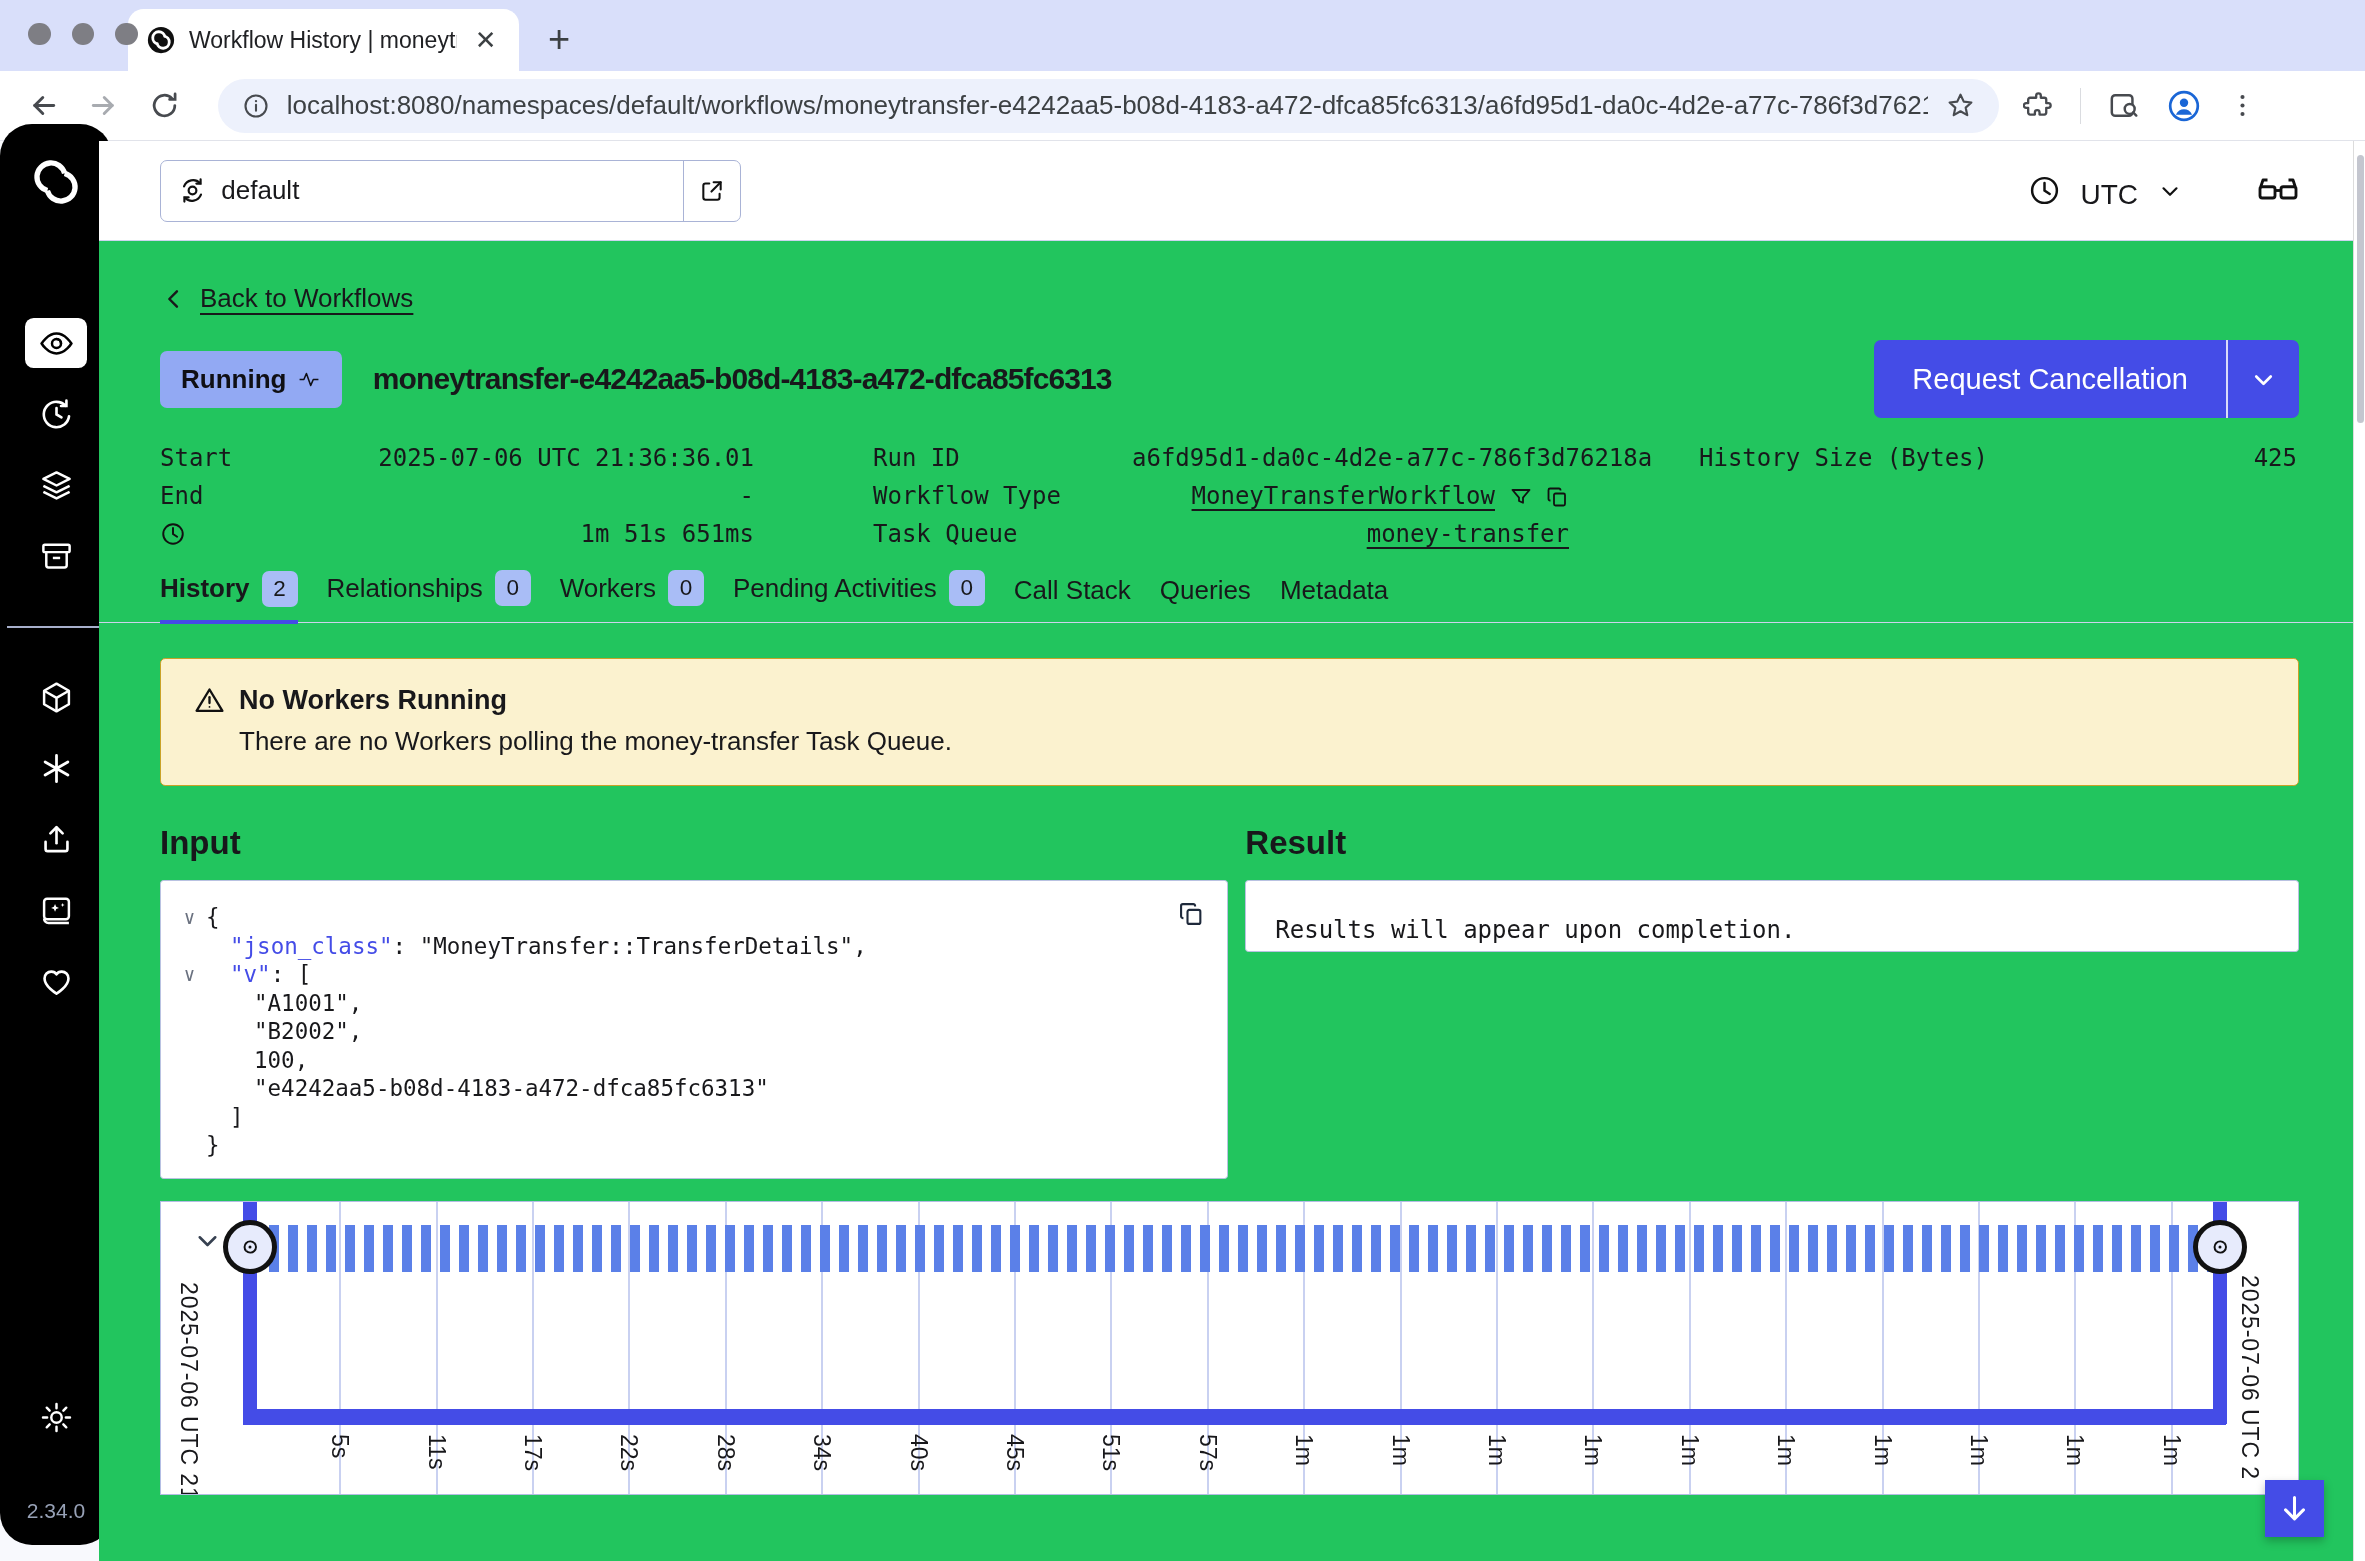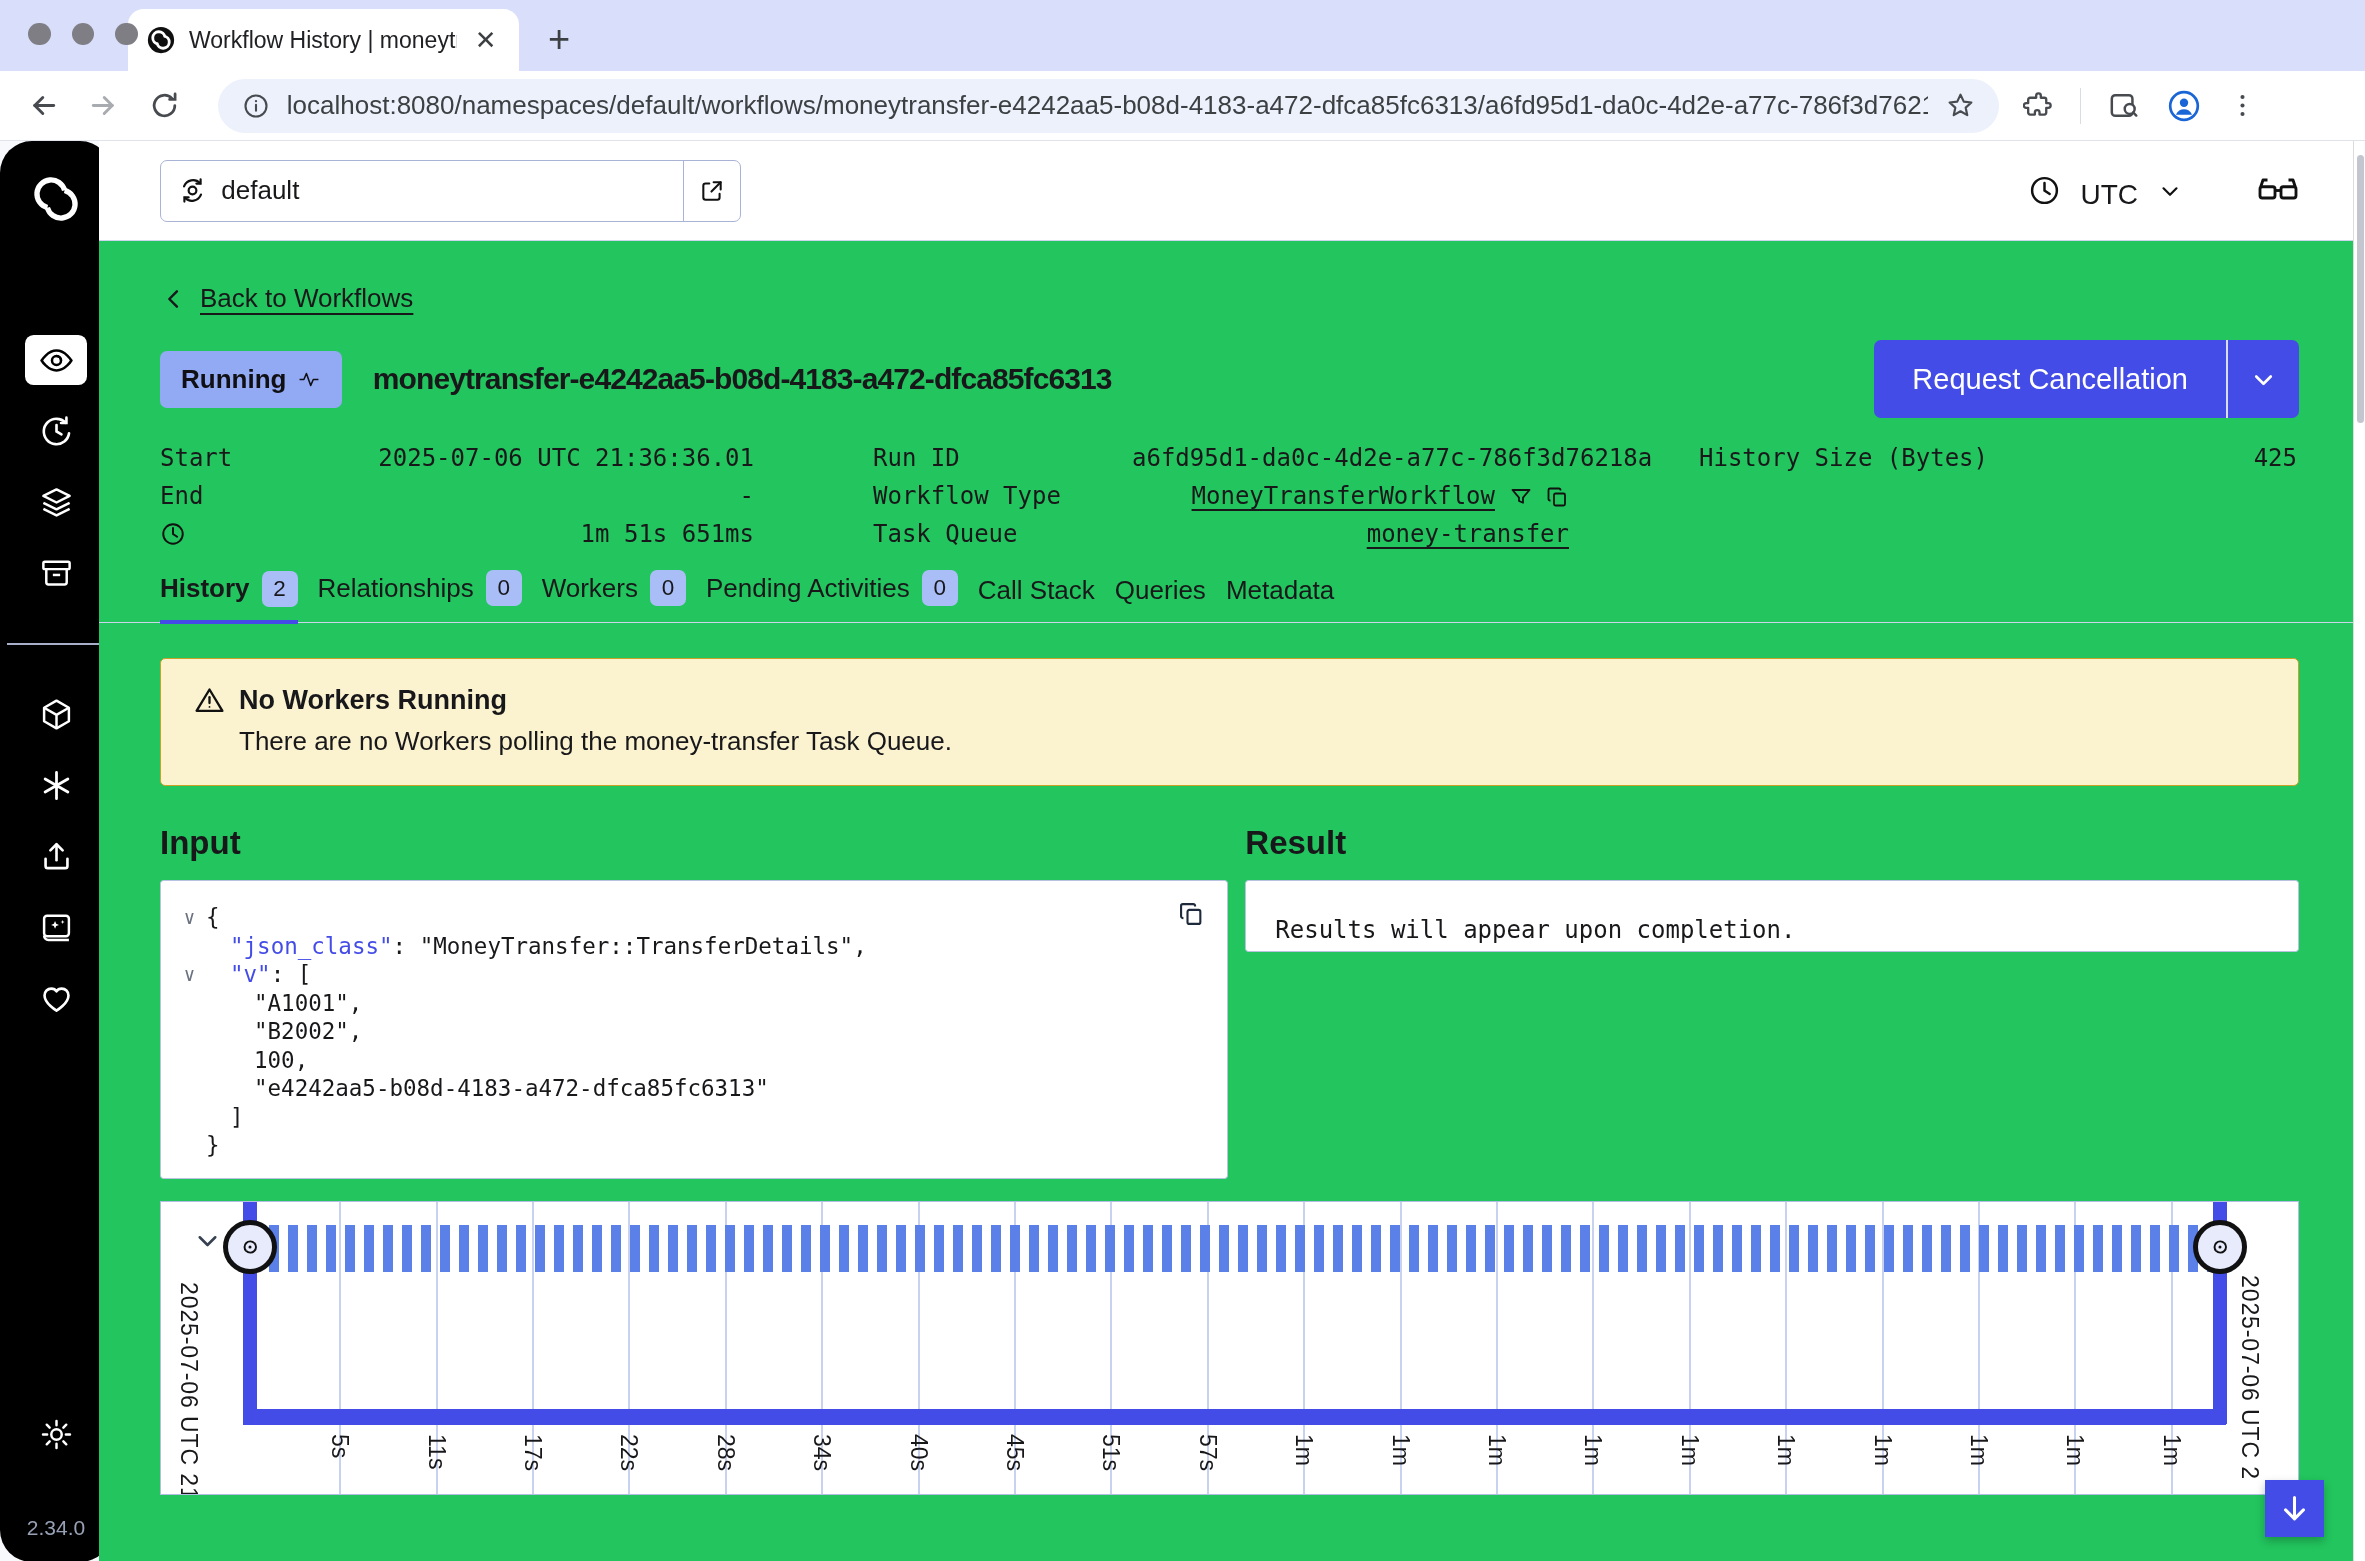--- a/index.html
+++ b/index.html
@@ -16,21 +16,21 @@
   .tab-close { font-size:26px; color:#3c4043; padding:0 3.5px; }
   .newtab { margin:0 0 14px 29px; font-size:38px; font-weight:300; color:#3c4043; line-height:35px; }
   .toolbar { position:absolute; top:71px; left:0; width:100%; height:70px; background:#fff; border-bottom:0.9px solid #e1e3ea; display:flex; align-items:center; padding:0 24px; }
   .nav-ic { width:38px; height:38px; margin-right:22.5px; display:flex; align-items:center; justify-content:center; }
   .urlpill { flex:1; max-width:1781px; height:54px; background:#edf1fc; border-radius:28px; display:flex; align-items:center; padding:0 24px; gap:17.3px; margin-left:12px; }
   .url { font-size:26px; color:#3c4043; white-space:nowrap; overflow:hidden; flex:1; }
   .tools { display:flex; align-items:center; gap:26px; margin-left:24px; }
   .vsep { width:1.7px; height:36px; background:#dadce0; }
 
   
-  .sidebar { position:absolute; left:0; top:141px; width:112px; height:1421px; background:#000; display:flex; flex-direction:column; align-items:center; padding:33px 0 22.5px;border-radius:32px; }
+  .sidebar { position:absolute; left:0; top:124px; width:112px; height:1421px; background:#000; display:flex; flex-direction:column; align-items:center; padding:33px 0 22.5px;border-radius:32px; }
   .side-logo { margin-bottom:111px; }
   .nav-item { width:62px; height:50px; display:flex; align-items:center; justify-content:center; margin-bottom:21px; border-radius:8.6px; }
   .nav-item.active { background:#fff; }
   .side-div { width:99px; height:1.7px; background:#b9c2e1; margin:24px 0 45px; opacity:.9; }
   .spacer { flex:1; }
   .version { font-size:21px; color:#97a1b6; margin-top:35px; }
 
   
   .main { position:absolute; left:99px; top:141px; width:2266px; height:1421px; overflow:hidden; background:#22c55e; }
   .appheader { height:100px; background:#fff; border-bottom:1.7px solid #cdd4ee; display:flex; align-items:center; padding:0 66px 0 61px; }
@@ -55,21 +55,21 @@
   .meta { margin-top:21px; display:flex; font-family:"DejaVu Sans Mono", monospace; font-size:24px; }
   .mcol { display:grid; grid-auto-rows:38px; align-items:center; }
   .mcol1 { grid-template-columns:190px 404px; }
   .mcol2 { grid-template-columns:259px 437px; margin-left:119px; }
   .mcol3 { grid-template-columns:346px 252px; margin-left:130px; }
   .mlabel { color:#18181b; }
   .mval { text-align:right; white-space:nowrap; }
   .mlink { text-decoration:underline; text-underline-offset:5.2px; }
   .vicons { display:inline-flex; gap:12px; margin-left:14px; vertical-align:middle; }
 
-  .tabs-wrap { margin:17.3px -66px 0 -61px; padding:0 66px 0 61px; border-bottom:1.7px solid #ccd3ec; display:flex; gap:20px; align-items:flex-end; }
+  .tabs-wrap { margin:17.3px -66px 0 -61px; padding:0 66px 0 61px; border-bottom:1.7px solid #ccd3ec; display:flex; gap:29px; align-items:flex-end; }
   .ptab { font-size:26px; padding-bottom:15.6px; display:flex; align-items:center; gap:12px; color:#18181b; }
   .ptab.active { font-weight:700; border-bottom:4.3px solid #444ce7; margin-bottom:-1.7px; padding-bottom:13px; }
   .count-badge { background:#a9bdf6; border-radius:7px; min-width:36px; height:36px; display:flex; align-items:center; justify-content:center; font-size:22.5px; font-weight:400; padding:0 8.6px; }
 
   .warnbox { margin-top:35px; border:1.7px solid #c9a227; border-radius:5.2px; background:#fbf2cf; padding:26px 33px 28px; }
   .warn-title { display:flex; align-items:center; gap:14px; font-size:27px; font-weight:700; }
   .warn-msg { font-size:26px; margin:10.4px 0 0 45px; }
 
   .iorow { margin-top:38px; display:flex; gap:17.3px; }
   .iocol-l { width:1068px; }

